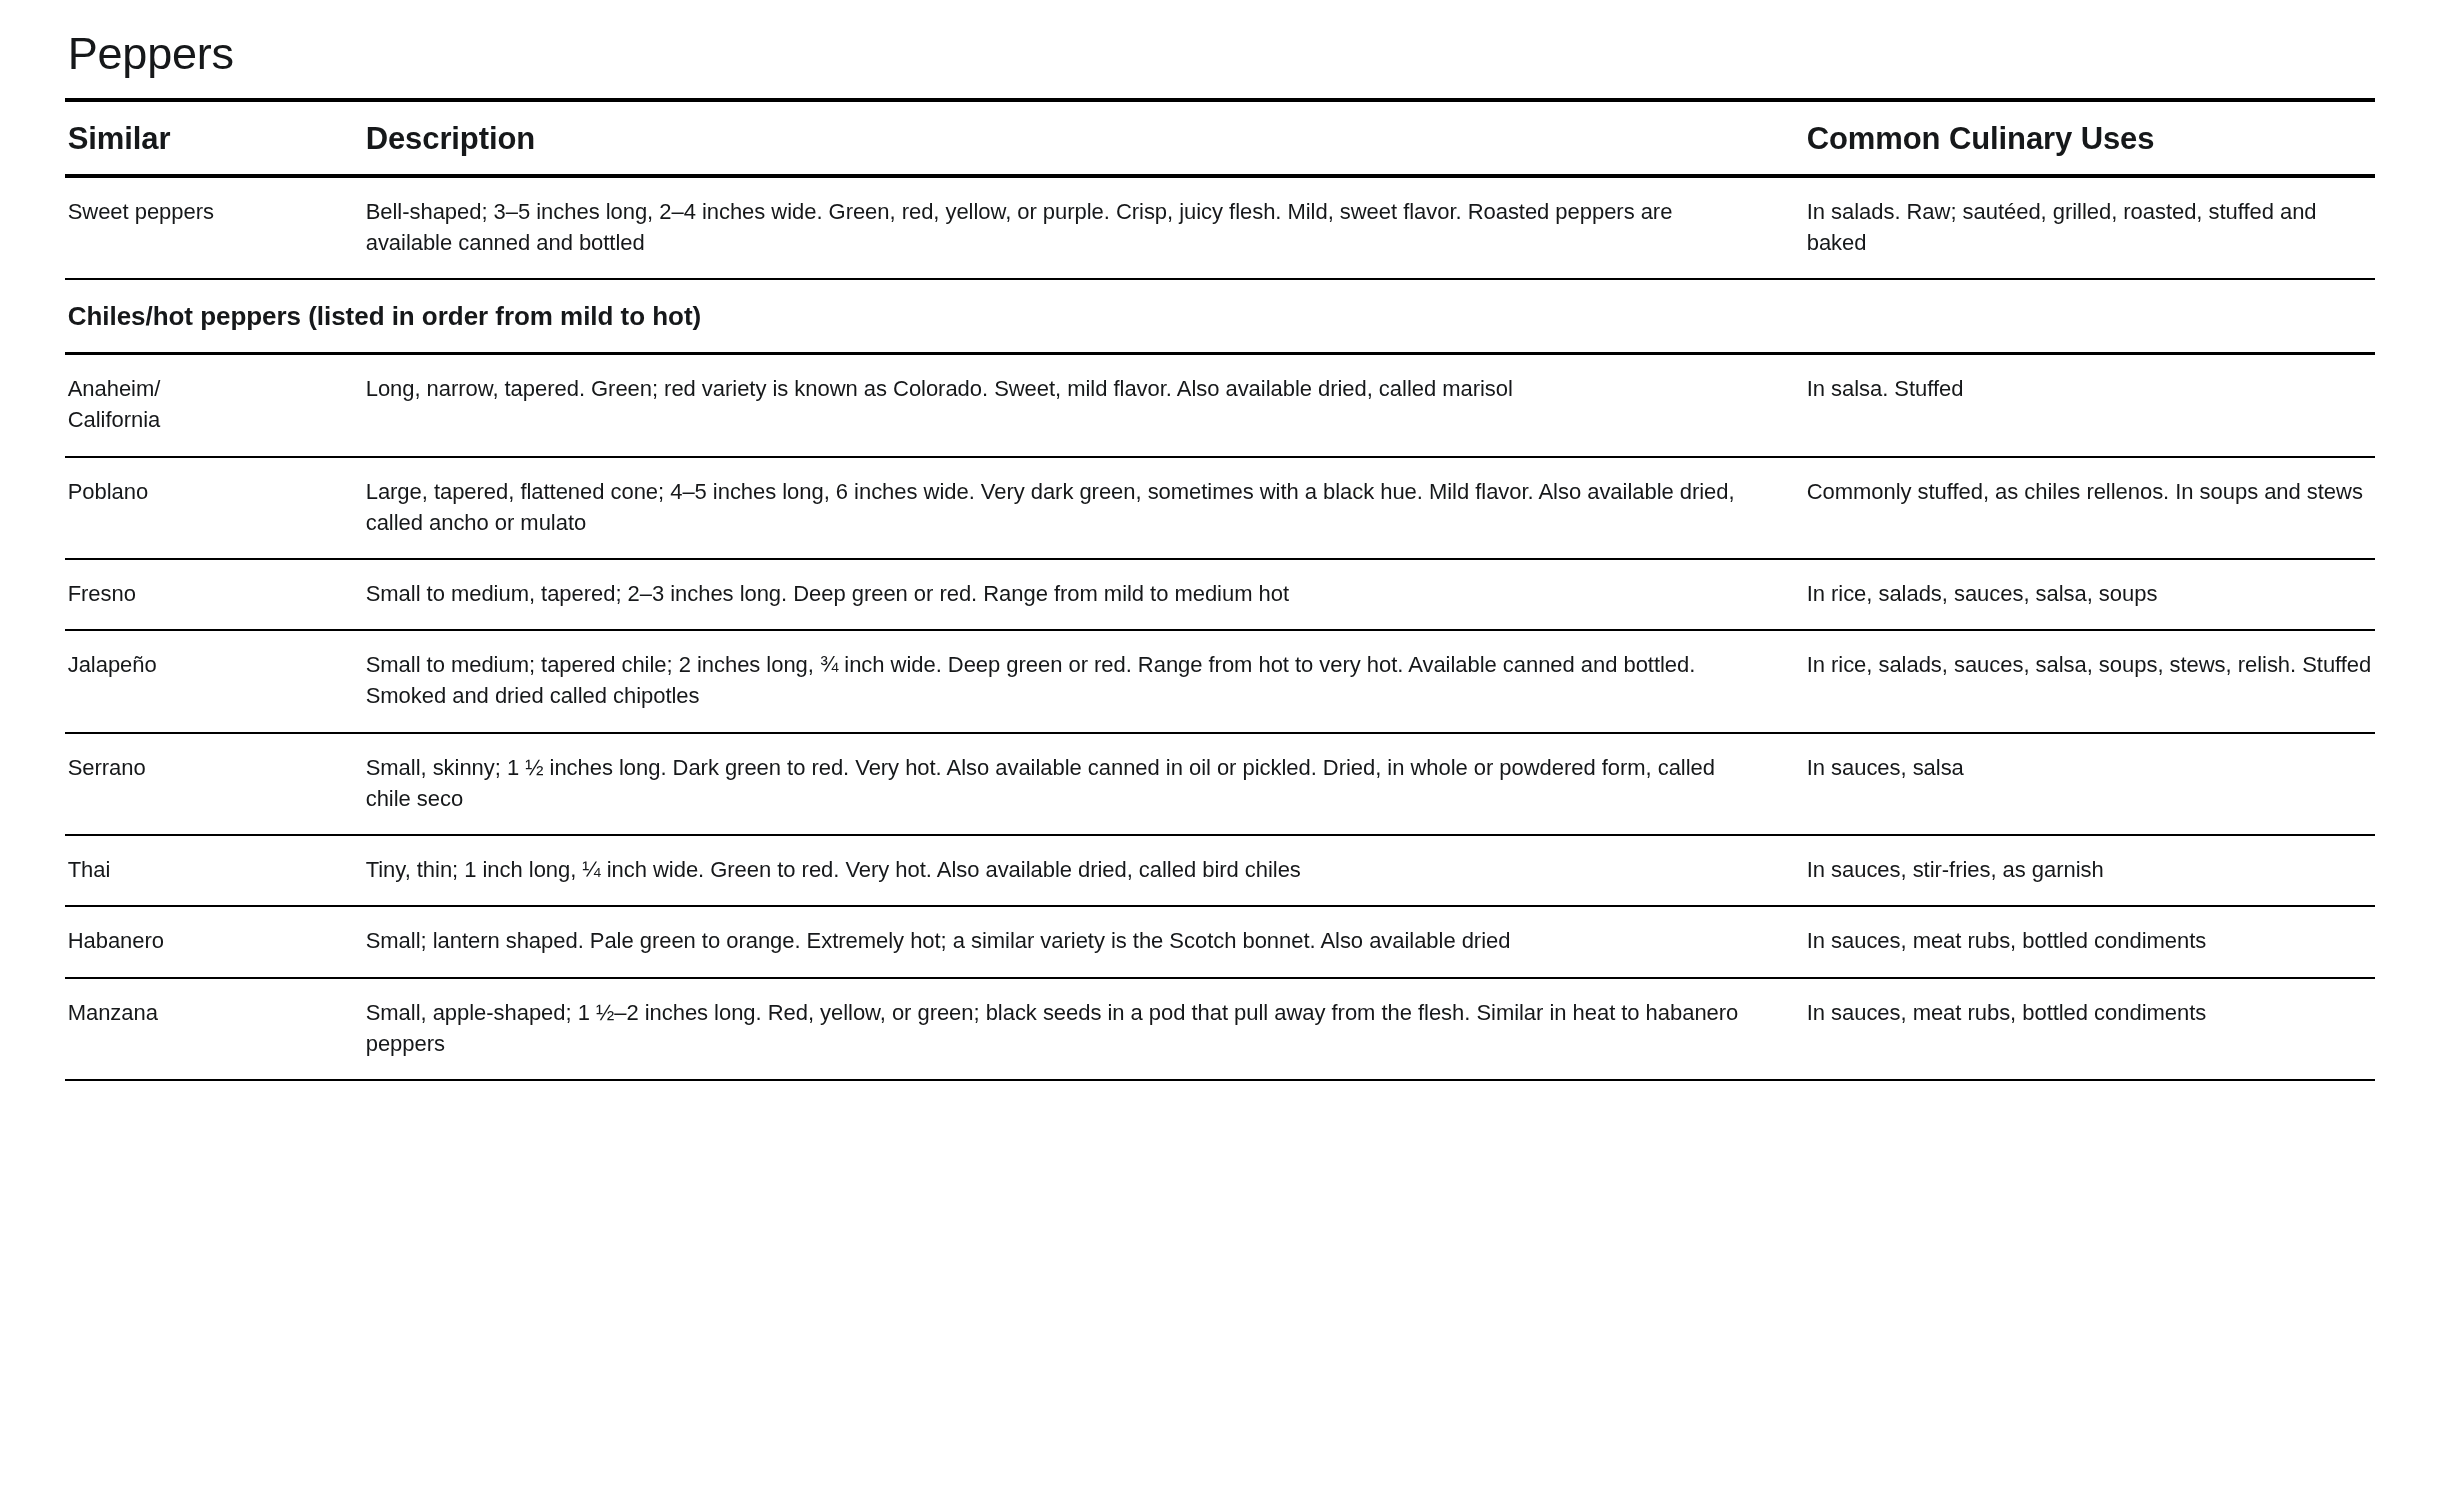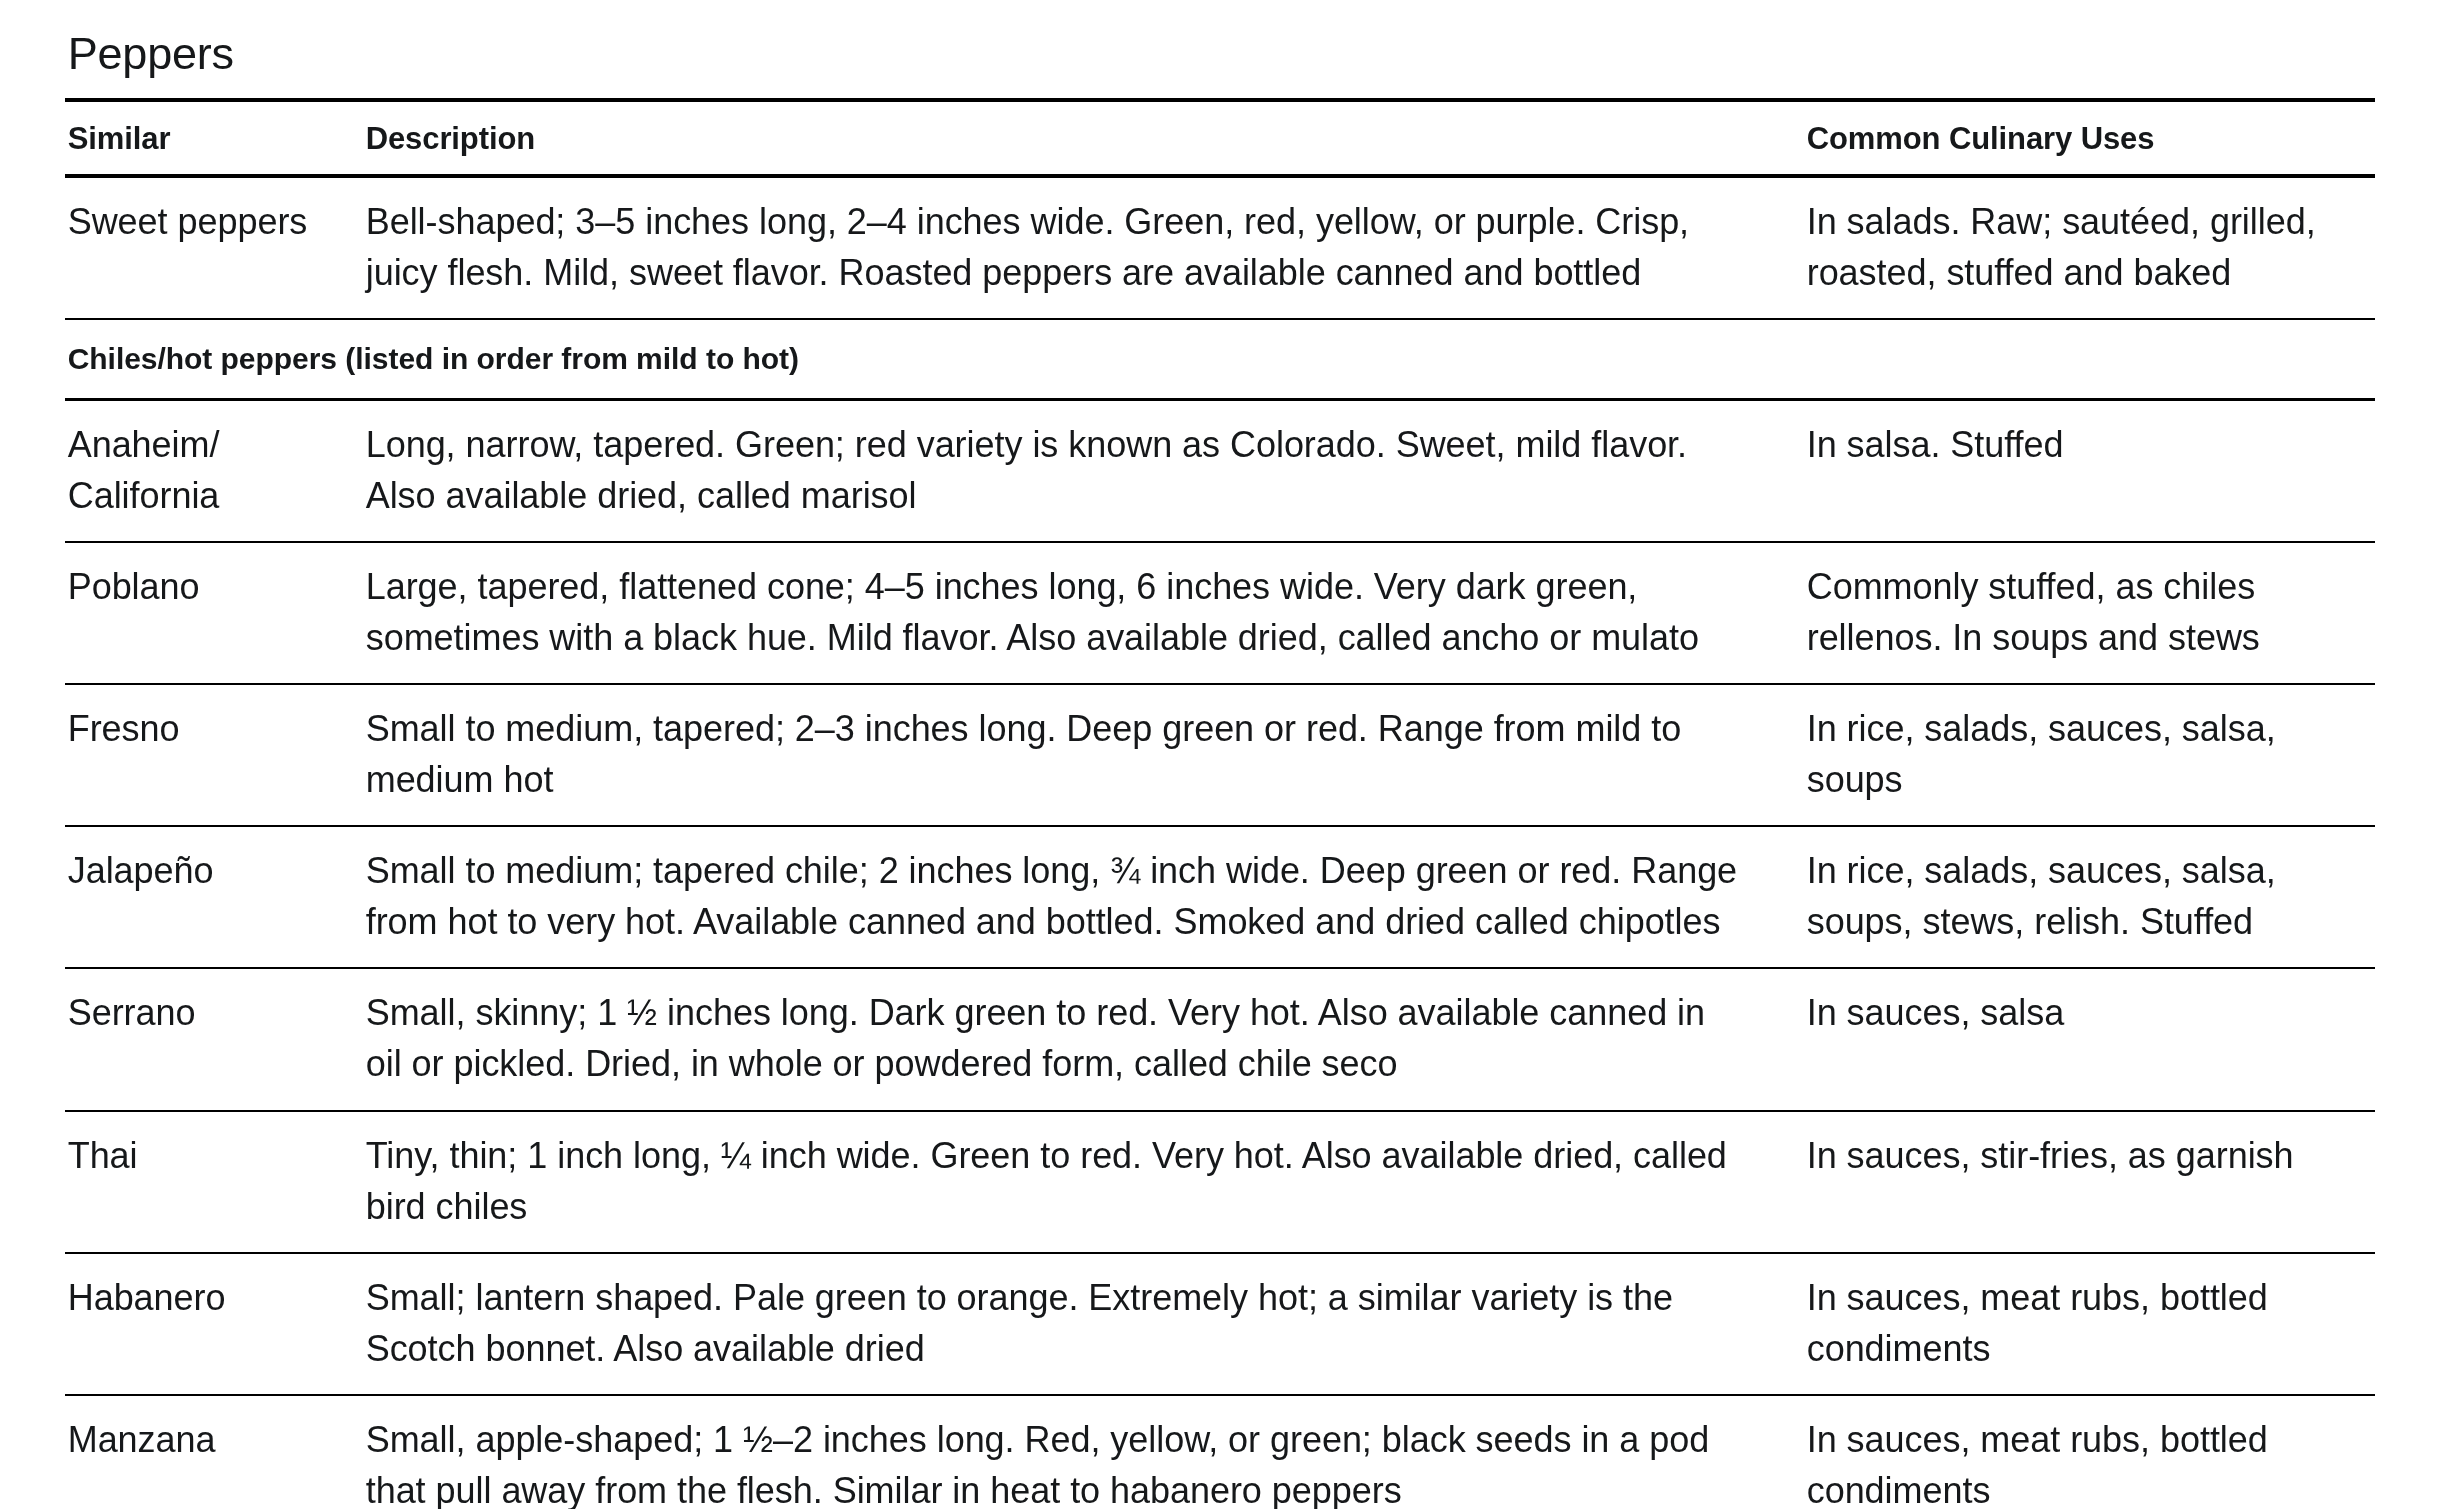--- a/index.html
+++ b/index.html
@@ -54,37 +54,37 @@
     letter-spacing: -0.1px;
     color: #16181a;
     padding: 20px 0 18px 2.7px;
     vertical-align: bottom;
     line-height: 1.1;
   }
   thead tr.head-row th { border-top: 4.5px solid #000000; border-bottom: 4.5px solid #000000; }
 
   tbody td {
     vertical-align: top;
-    font-size: 36px;
+    font-size: 22px;
     font-weight: 400;
     line-height: 1.42;
     letter-spacing: -0.04px;
     color: #16181a;
     padding: 18px 0 20px 2.7px;
   }
   tbody td.col-variety { padding-right: 21.6px; }
   tbody td.col-desc    { padding-right: 63px; }
   tbody td.col-uses    { padding-right: 0; }
 
   tbody tr.data-row > td { border-bottom: 2.7px solid #000000; }
   tbody tr.data-row.last-row > td { border-bottom: 2.7px solid #000000; }
 
   
   tbody tr.section-row > td {
-    font-size: 30px;
+    font-size: 26px;
     font-weight: 700;
     letter-spacing: -0.04px;
     padding: 18px 0 17px 2.7px;
     border-bottom: 3.6px solid #000000;
   }
 
   .nowrap-break { white-space: pre-line; }
 </style>
 </head>
 <body>

